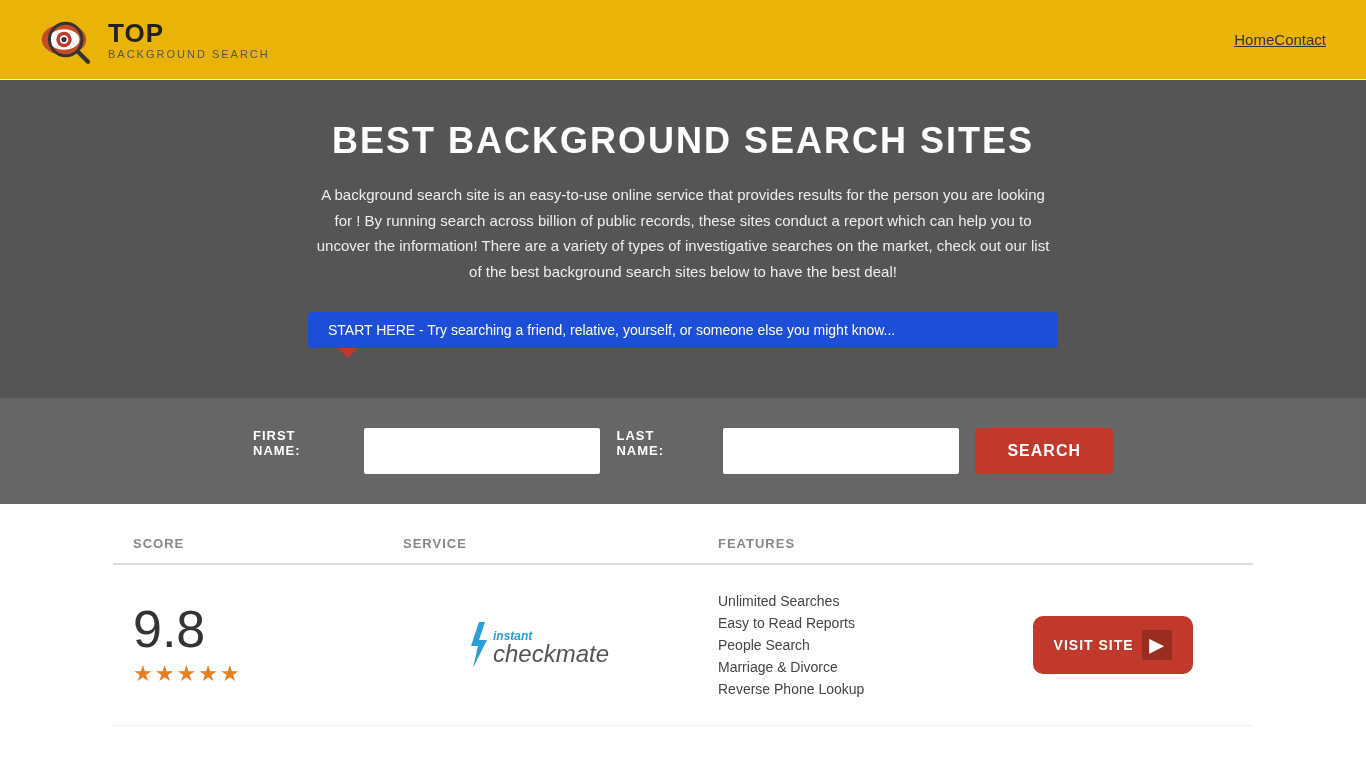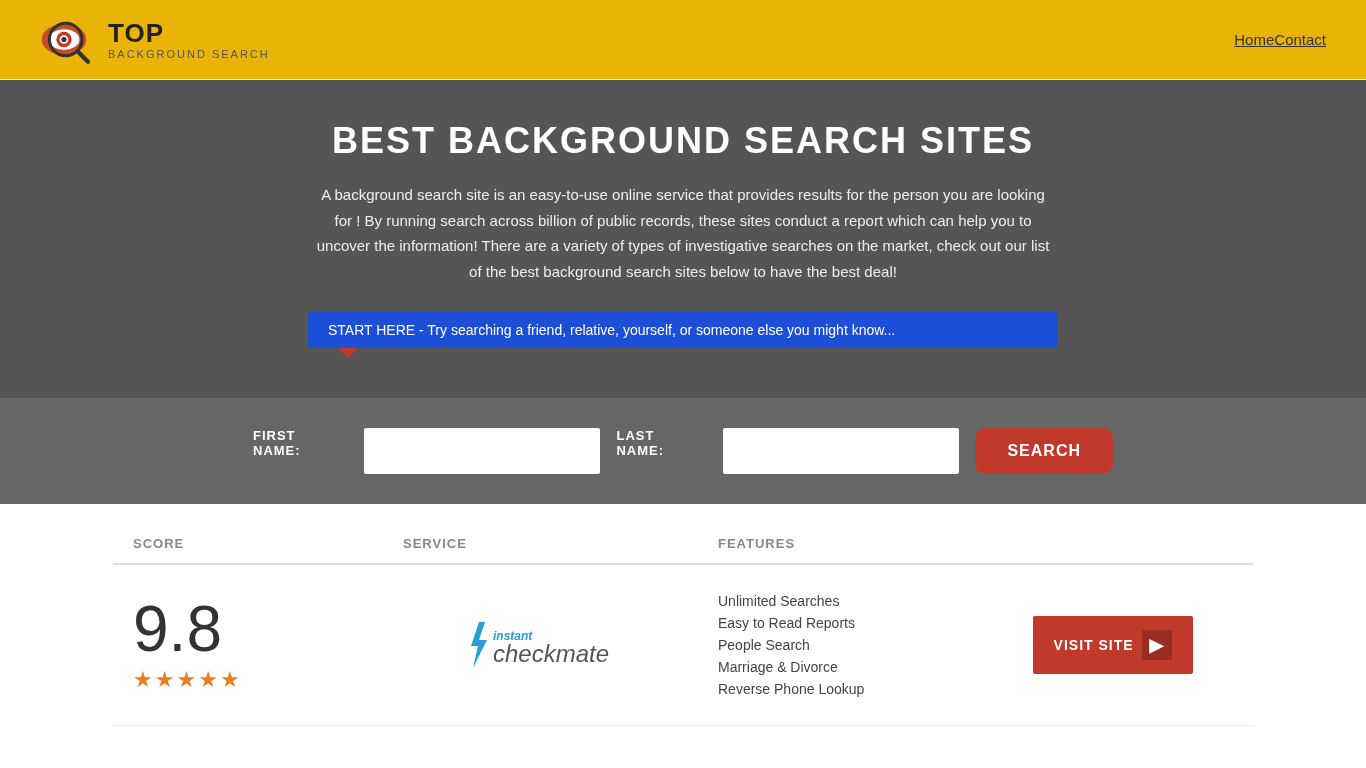--- a/index.html
+++ b/index.html
@@ -127,21 +127,21 @@
     }
     .search-btn {
       background: #c0392b;
       color: #fff;
       border: none;
       padding: 0 32px;
       height: 46px;
       font-size: 16px;
       font-weight: bold;
       letter-spacing: 1px;
-      border-radius: 10px;
+      border-radius: 4px;
       cursor: pointer;
       text-transform: uppercase;
     }
 
     
     .results-table {
       max-width: 1180px;
       margin: 0 auto;
       padding: 20px 20px 40px;
     }
@@ -167,21 +167,21 @@
       border-bottom: 1px solid #eee;
       background: #fff;
     }
     .score-cell {
       display: flex;
       flex-direction: column;
       align-items: flex-start;
       gap: 6px;
     }
     .score-number {
-      font-size: 64px;
+      font-size: 52px;
       font-weight: 300;
       color: #333;
       line-height: 1;
     }
     .stars {
       color: #e67e22;
       font-size: 22px;
       letter-spacing: 2px;
     }
     .service-logo {
@@ -202,21 +202,21 @@
       display: flex;
       align-items: center;
       justify-content: center;
       background: #c0392b;
       color: #fff;
       text-decoration: none;
       font-size: 14px;
       font-weight: bold;
       letter-spacing: 1px;
       padding: 14px 20px;
-      border-radius: 2px;
+      border-radius: 10px;
       gap: 8px;
       cursor: pointer;
       border: none;
       width: 160px;
     }
     .visit-btn .arrow {
       font-size: 18px;
       background: rgba(0,0,0,0.2);
       padding: 4px 8px;
       border-radius: 2px;

